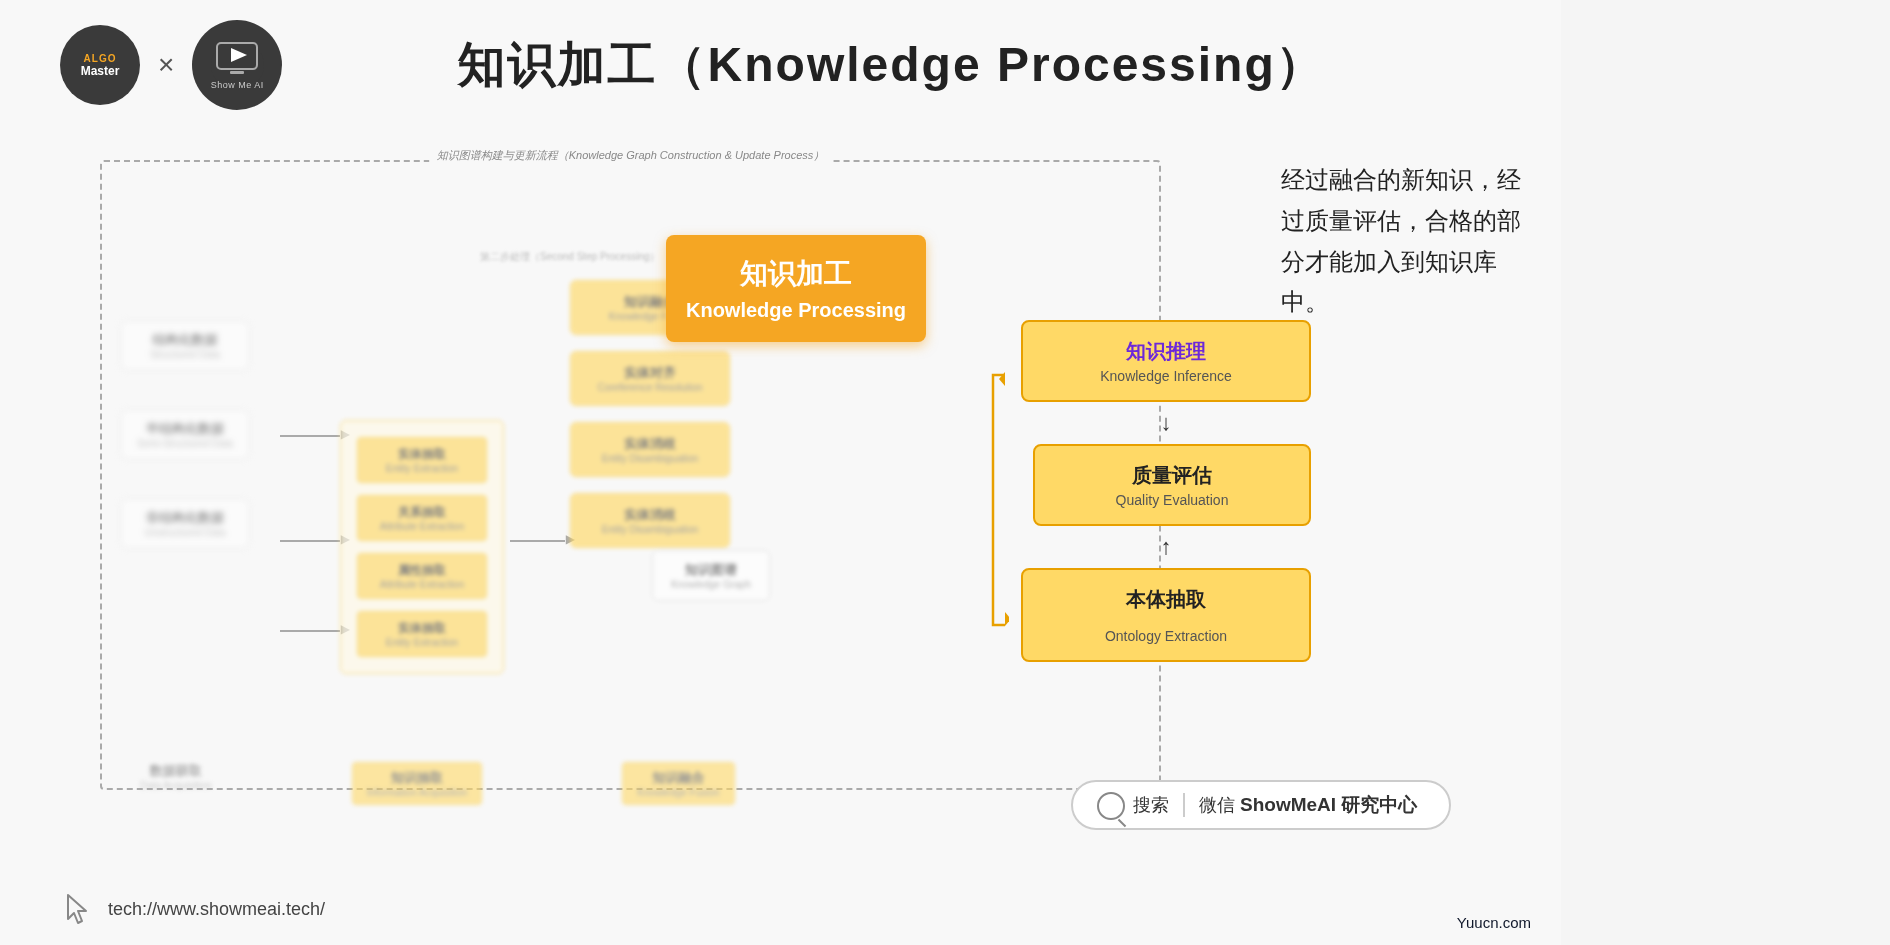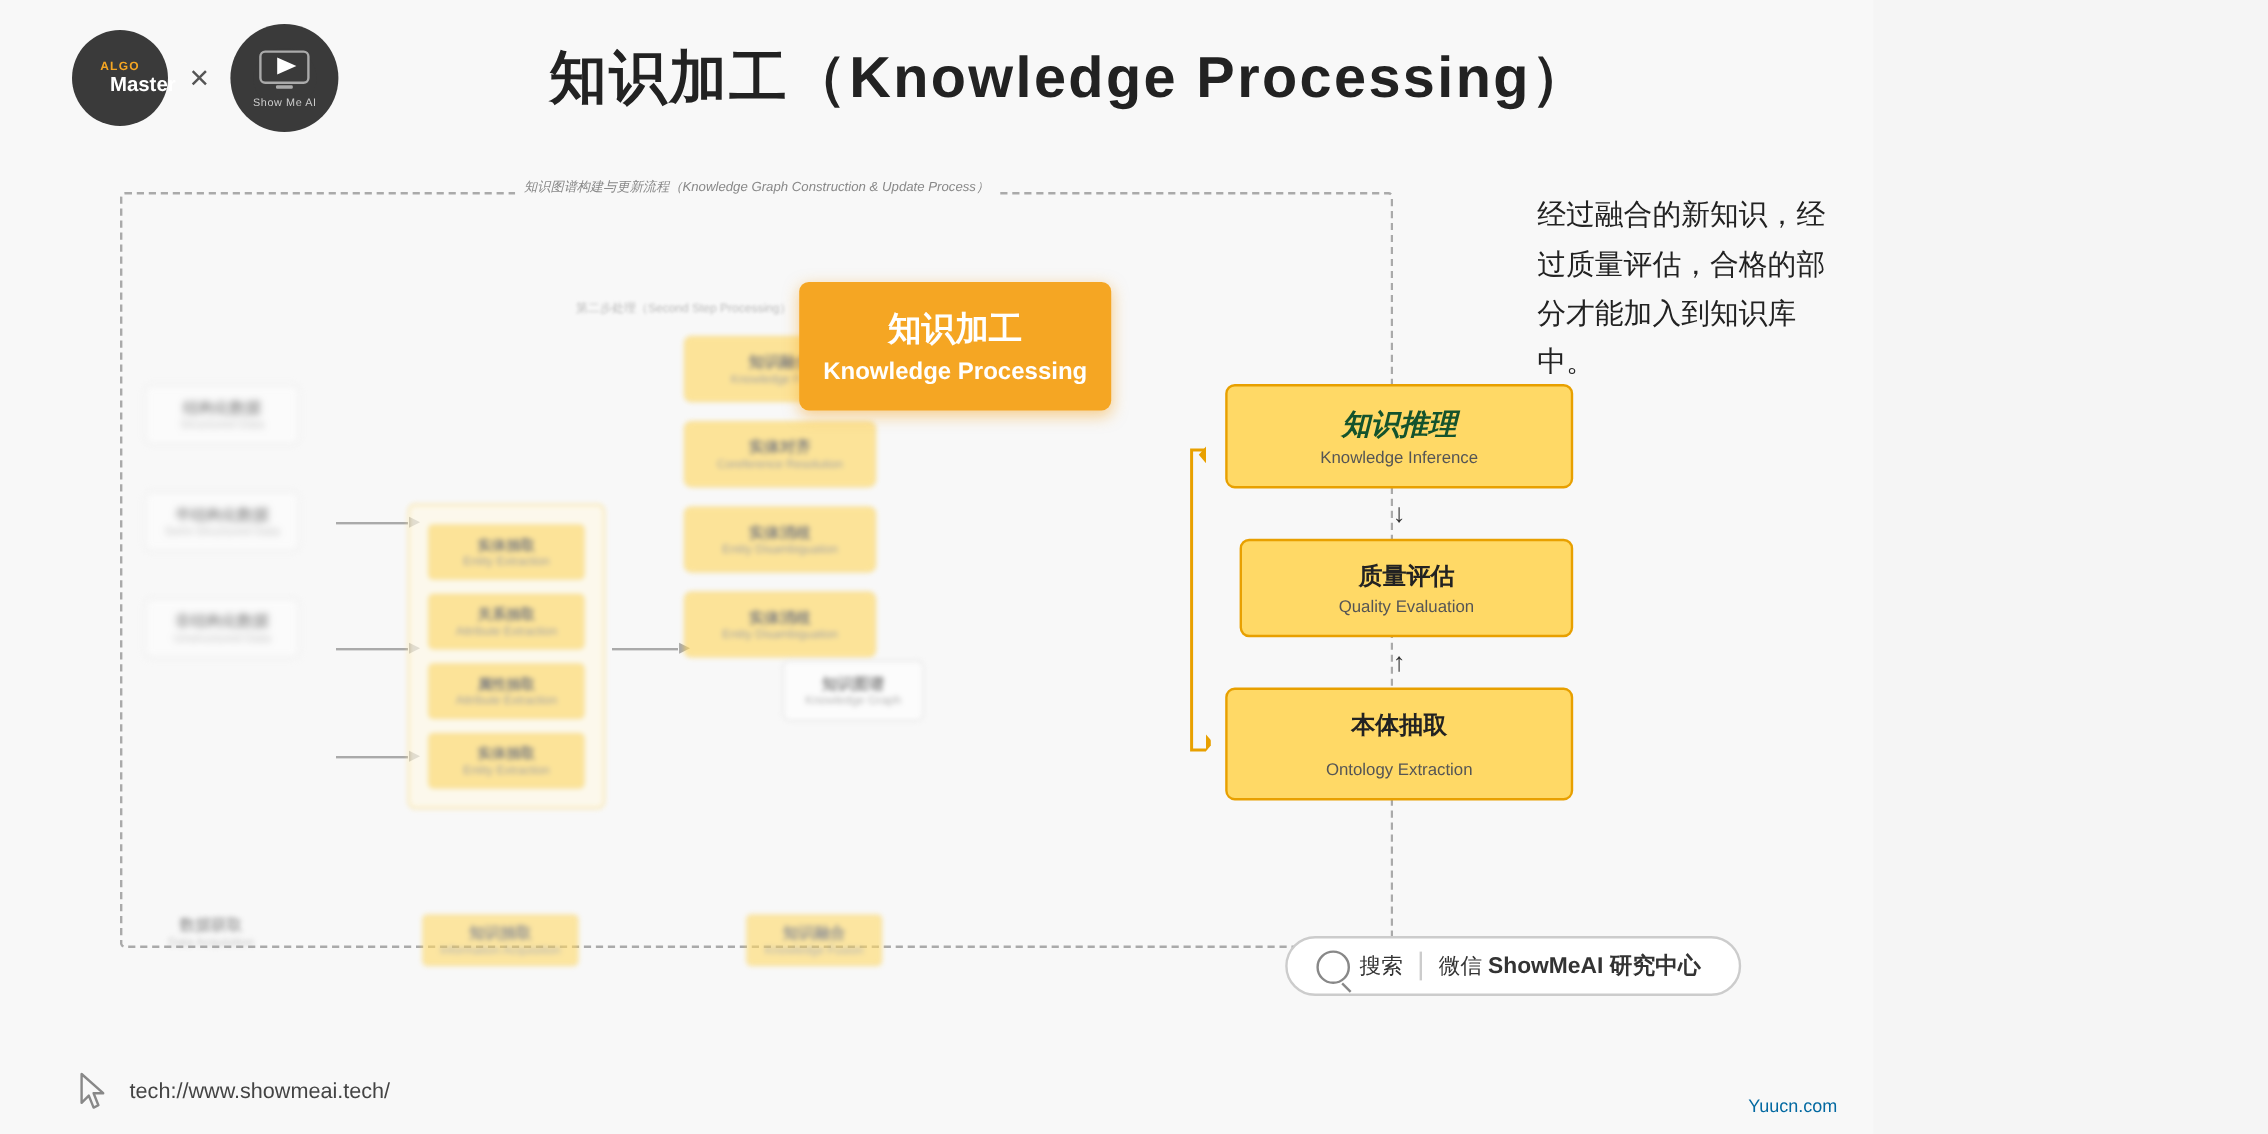--- a/index.html
+++ b/index.html
@@ -49,24 +49,23 @@
     }
 
     .algo-master-logo .algo-text {
       font-size: 10px;
       color: #f5a623;
       font-weight: 900;
       letter-spacing: 1px;
     }
 
     .algo-master-logo .master-text {
-      font-size: 17px;
+      font-size: 12px;
       color: white;
       font-weight: 700;
-      padding-left: 38px;
     }
 
     .x-separator {
       font-size: 28px;
       color: #555;
       font-weight: 300;
       margin: 0 8px;
     }
 
     .showme-logo {
@@ -272,21 +271,21 @@
     .footer-url {
       font-size: 18px;
       color: #444;
     }
 
     .yuucn-watermark {
       position: absolute;
       bottom: 14px;
       right: 30px;
       font-size: 15px;
-      color: #0369a1;
+      color: #0f172a;
       z-index: 20;
     }
 
     
     .bg-flow-container {
       position: absolute;
       top: 0;
       left: 0;
       width: 1200px;
       height: 720px;
@@ -486,21 +485,21 @@
       <svg width="24" height="260" viewBox="0 0 24 260">
         <path d="M20,5 L8,5 L8,255 L20,255" fill="none" stroke="#e8a000" stroke-width="2.5"></path>
         <polygon points="20,2 14,9 20,16" fill="#e8a000"></polygon>
         <polygon points="20,242 14,249 20,256" fill="#e8a000" transform="rotate(180, 20, 249)"></polygon>
       </svg>
     </div>
 
     <div style="position:absolute; right:250px; top:200px; width:290px; z-index:20;">
 
       <div style="background:#ffd966; border:2.5px solid #e8a000; border-radius:8px; padding:16px 18px; text-align:center;">
-        <span style="font-size:24px; font-weight:700; color:#14532d; display:block;font-style:italic;">知识推理</span>
+        <span style="font-size:20px; font-weight:700; color:#6d28d9; display:block;">知识推理</span>
         <span style="font-size:14px; color:#555; display:block; margin-top:3px;">Knowledge Inference</span>
       </div>
 
       <div style="text-align:center; padding:8px 0; font-size:22px; color:#333;">↓</div>
 
       <div style="background:#ffd966; border:2.5px solid #e8a000; border-radius:8px; padding:16px 18px; text-align:center;margin-left:12px;">
         <span style="font-size:20px; font-weight:700; color:#222; display:block;">质量评估</span>
         <span style="font-size:14px; color:#555; display:block; margin-top:3px;">Quality Evaluation</span>
       </div>
 

